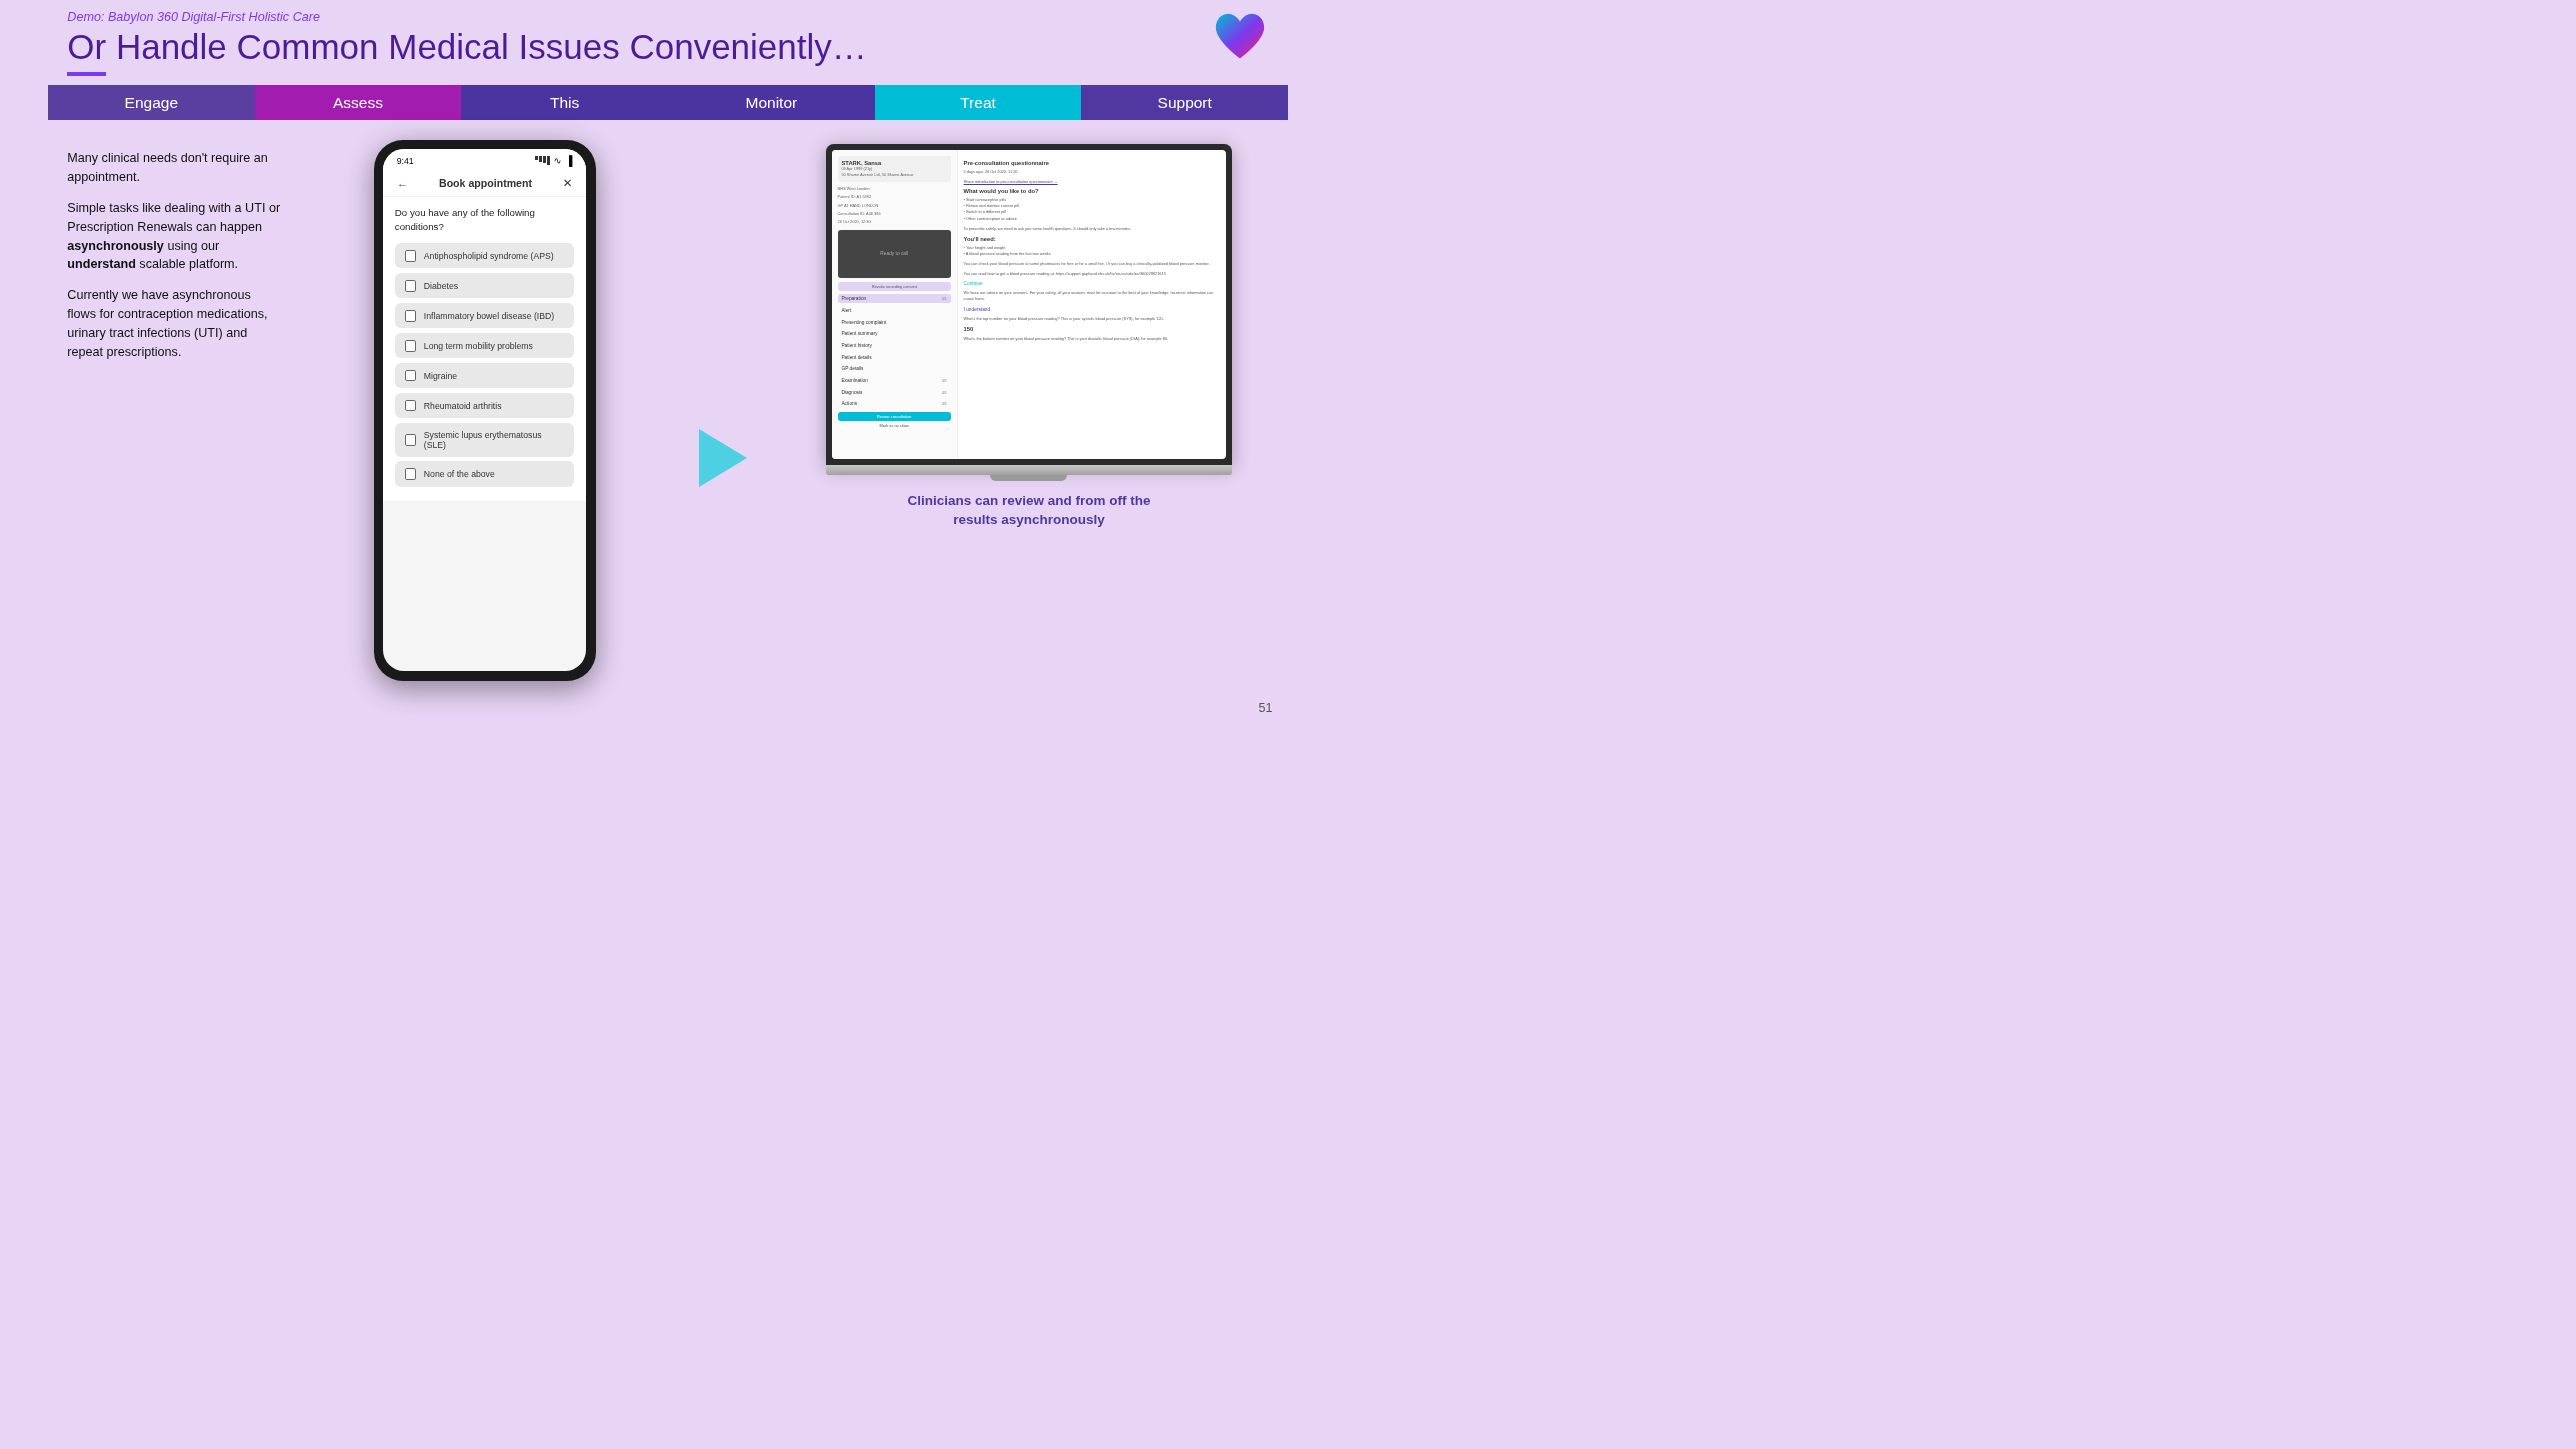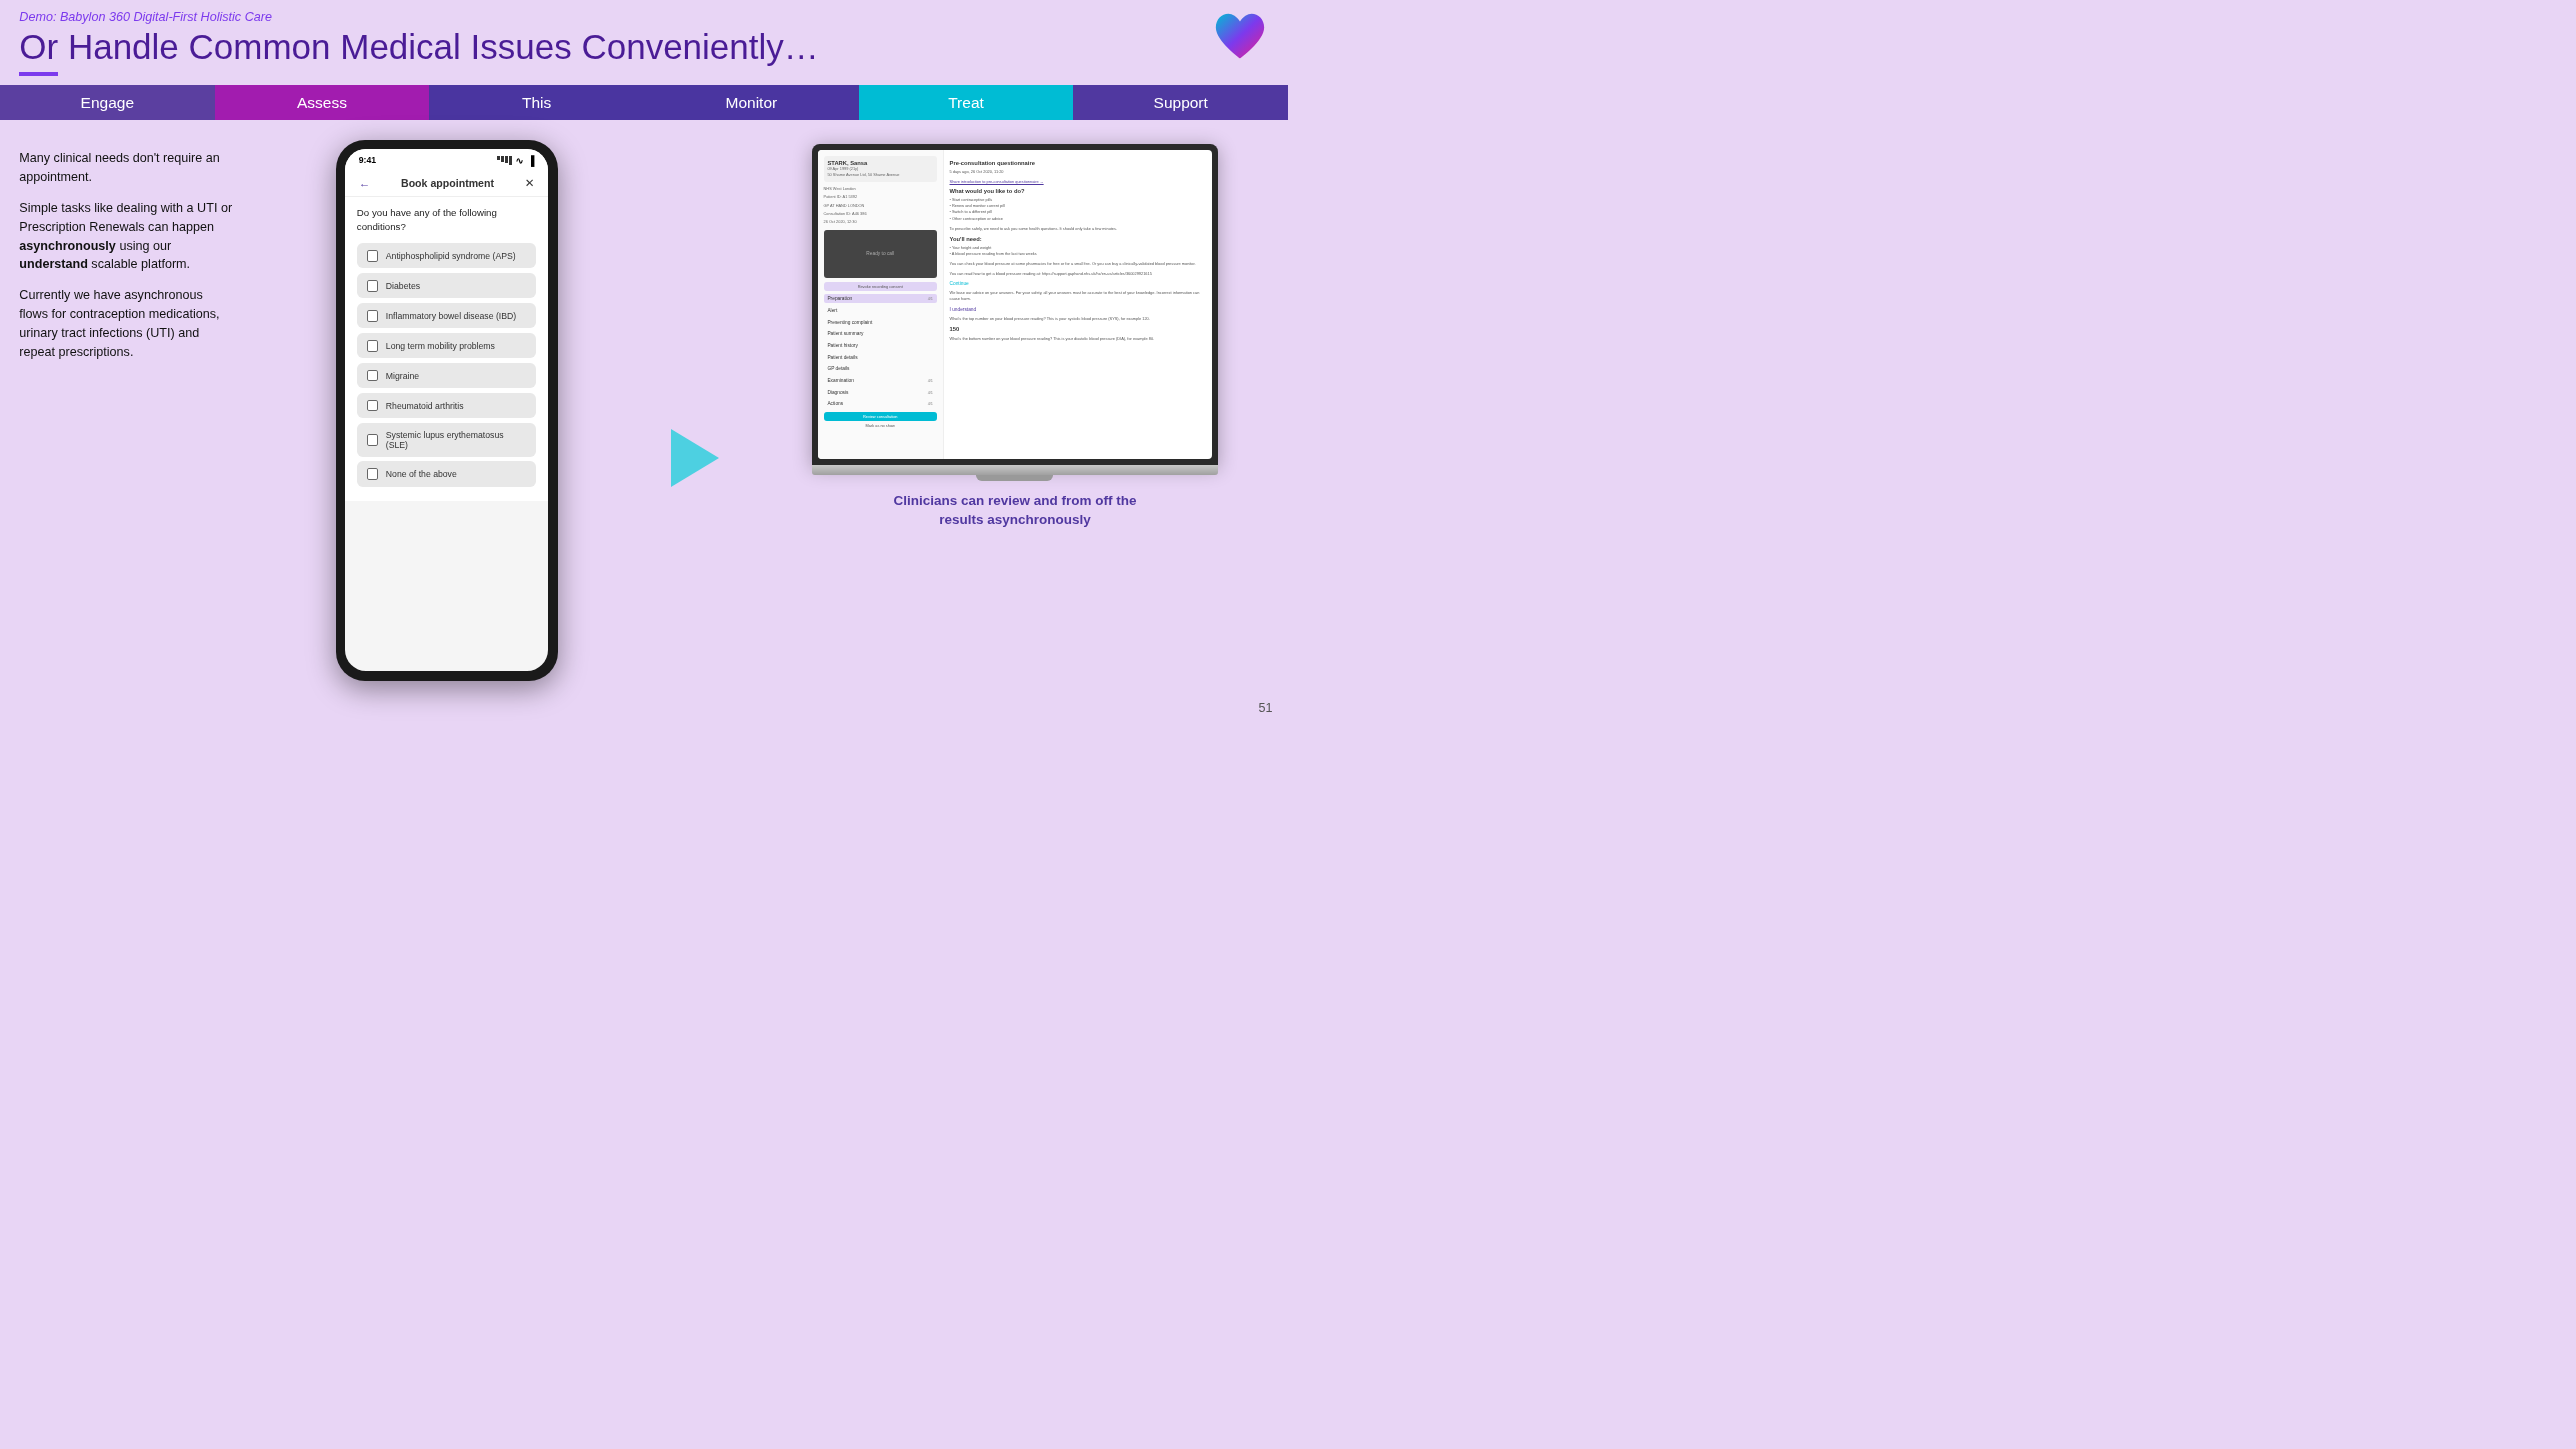--- a/index.html
+++ b/index.html
@@ -111,24 +111,24 @@
       background: #f5f5f5;
       border-radius: 21px;
       overflow: hidden;
       min-height: 522px;
     }
 
     .phone-status-bar {
       background: white;
       display: flex;
       justify-content: space-between;
-      align-items: flex-start;
+      align-items: center;
       padding: 5.8px 13.5px 3.9px;
       font-size: 8.7px;
-      font-weight: bold;
+      font-weight: normal;
     }
 
     .phone-header {
       background: white;
       display: flex;
       align-items: center;
       justify-content: space-between;
       padding: 5.8px 13.5px;
       border-bottom: 1px solid #eee;
     }
@@ -346,21 +346,21 @@
       color: #5038a0;
     }
     .phone-close-icon {
       font-size: 11.6px;
       color: #333;
     }
   </style>
 </head>
 <body>
 
-<div style="position:relative; width:1288px; height:725px; background:#e8d5f5; overflow:hidden;">
+<div style="position:relative; width:1288px; height:725px; background:#e8d5f5; overflow:hidden;padding-left:48px;">
 
   <div class="header">
     <div class="header-left">
       <div class="demo-text">
         <em><span>Demo: Babylon 360 Digital-First Holistic Care</span></em>
       </div>
       <div class="main-title">
         <span>Or Handle Common Medical Issues Conveniently…</span>
       </div>
       <div class="title-underline"></div>

